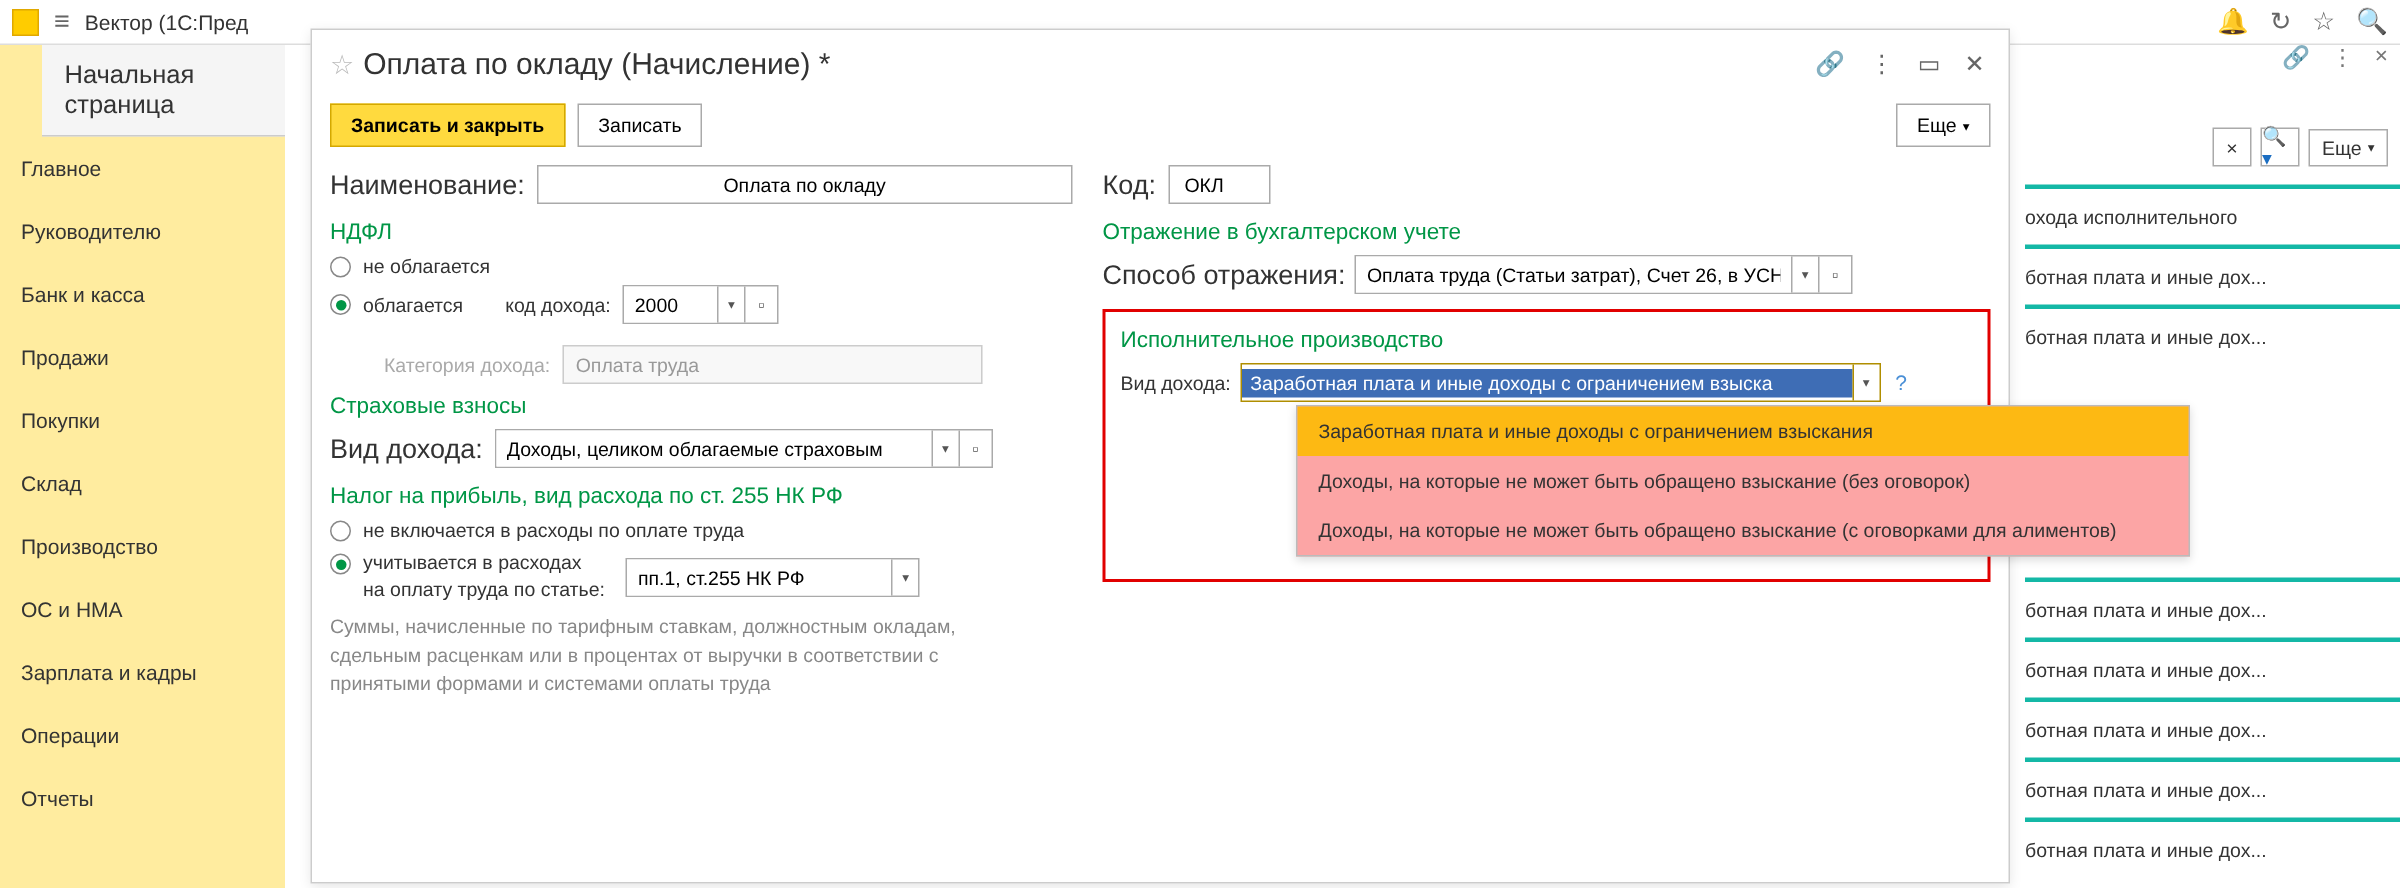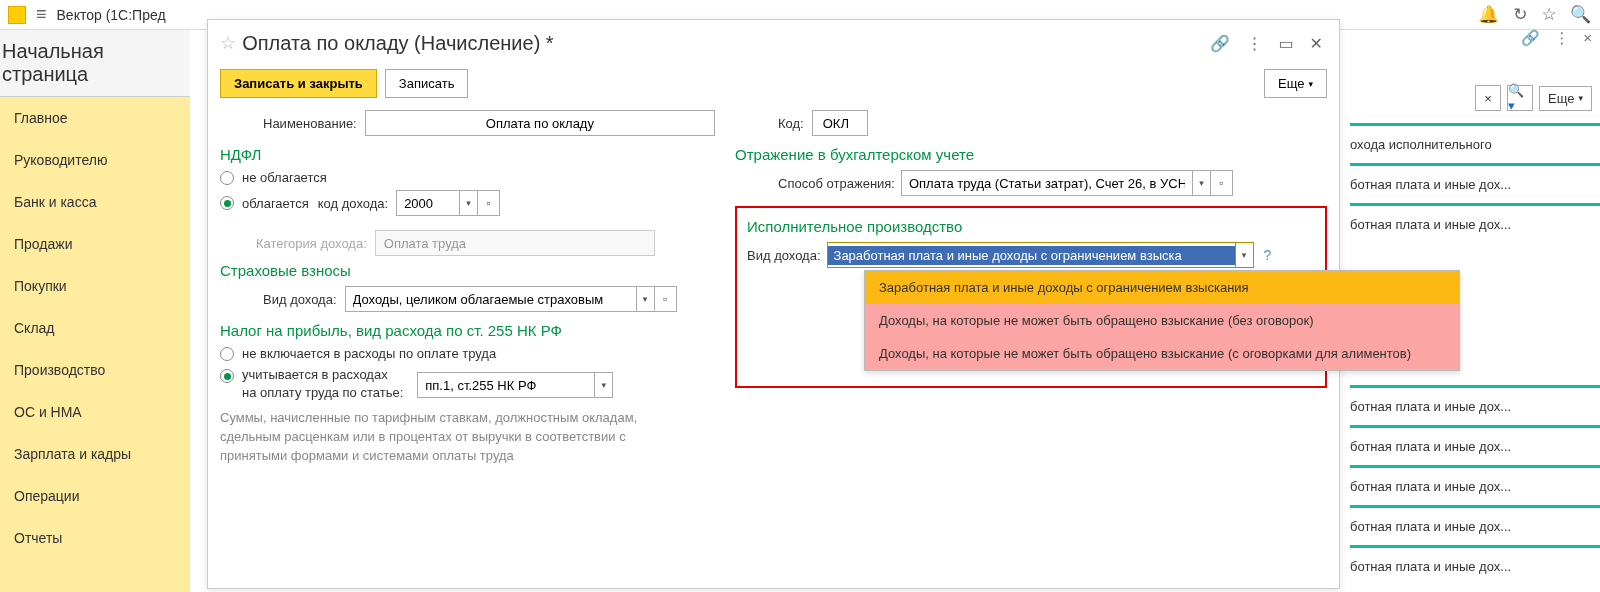--- a/index.html
+++ b/index.html
@@ -8,21 +8,21 @@
 
 .topbar { height: 30px; display: flex; align-items: center; padding: 0 8px; border-bottom: 1px solid #ddd; background: #fff; }
 .topbar .logo { width: 18px; height: 18px; background: #ffcc00; border: 1px solid #e0a800; margin-right: 10px; }
 .topbar .menu-icon { font-size: 18px; color: #666; cursor: pointer; margin-right: 10px; }
 .topbar .title { font-size: 14px; color: #333; }
 .topbar .right { margin-left: auto; display: flex; gap: 14px; font-size: 17px; color: #666; }
 .topbar .right span { cursor: pointer; }
 
 
 .sidebar { position: absolute; left: 0; top: 30px; width: 190px; background: #ffec9f; height: 562px; }
-.sidebar .home-tab { background: #f5f5f5; padding: 10px 2px; font-size: 20px; border-bottom: 1px solid #ccc; }
+.sidebar .home-tab { background: #f5f5f5; padding: 10px 15px; font-size: 17px; border-bottom: 1px solid #ccc; margin-left: 28px; }
 .sidebar .item { padding: 13px 14px; font-size: 14px; cursor: pointer; color: #333; }
 
 
 .dialog { position: absolute; left: 207px; top: 19px; width: 1133px; height: 570px; background: #fff; border: 1px solid #ccc; box-shadow: 0 2px 8px rgba(0,0,0,0.1); z-index: 10; }
 .dialog-header { height: 46px; display: flex; align-items: center; padding: 0 16px 0 12px; }
 .dialog-header .star { font-size: 18px; color: #bbb; margin-right: 6px; cursor: pointer; }
 .dialog-header .title { font-size: 20px; color: #333; }
 .dialog-header .actions { margin-left: auto; display: flex; gap: 16px; font-size: 16px; color: #666; }
 .dialog-header .actions span { cursor: pointer; }
 
@@ -30,32 +30,32 @@
 .btn-primary { background: #ffda3e; border: 1px solid #d4a800; padding: 6px 13px; font-size: 13px; font-weight: bold; cursor: pointer; }
 .btn { background: #fff; border: 1px solid #aaa; padding: 6px 13px; font-size: 13px; cursor: pointer; text-align: right; }
 .btn-more { margin-left: auto; display: flex; align-items: center; gap: 4px; }
 .btn-more::after { content: "▾"; font-size: 9px; }
 
 .form-body { padding: 2px 12px; display: flex; gap: 20px; }
 .col-left { width: 495px; }
 .col-right { flex: 1; }
 
 .form-row { display: flex; align-items: center; margin-bottom: 10px; gap: 8px; }
-.form-row .label { font-size: 13px; color: #333; margin-left: 43px; }
+.form-row .label { font-size: 18px; color: #333; }
 .input { border: 1px solid #aaa; padding: 4px 8px; font-size: 13px; height: 26px; }
 .input-name { width: 380px; text-align: center; }
-.input-code { width: 56px; padding-left: 10px; }
+.input-code { width: 68px; padding-left: 10px; }
 
 .section-title { color: #009646; font-size: 15px; margin-top: 6px; margin-bottom: 7px; }
 
 .radio-row { display: flex; align-items: center; gap: 8px; margin: 5px 0; font-size: 13px; }
 .radio { width: 14px; height: 14px; border: 1px solid #888; border-radius: 50%; display: inline-flex; align-items: center; justify-content: center; cursor: pointer; }
 .radio.checked::after { content: ""; width: 7px; height: 7px; background: #009646; border-radius: 50%; }
 
-.inline-label { font-size: 13px; margin-left: 1px; }
+.inline-label { font-size: 13px; margin-left: 20px; }
 .combo { display: inline-flex; border: 1px solid #aaa; height: 26px; align-items: center; }
 .combo input { border: none; padding: 0 7px; font-size: 13px; height: 24px; outline: none; }
 .combo .arrow { border-left: 1px solid #aaa; width: 18px; text-align: center; font-size: 9px; cursor: pointer; color: #555; line-height: 24px; }
 .combo .ext { border-left: 1px solid #aaa; width: 22px; text-align: center; font-size: 12px; cursor: pointer; color: #555; line-height: 24px; }
 
 .disabled-label { color: #aaa; }
 .disabled-input { background: #f8f8f8; color: #999; border: 1px solid #ccc; padding: 4px 8px; font-size: 13px; height: 26px; width: 280px; }
 
 .hint-text { font-size: 13px; color: #888; line-height: 1.45; margin-top: 8px; max-width: 470px; }
 

